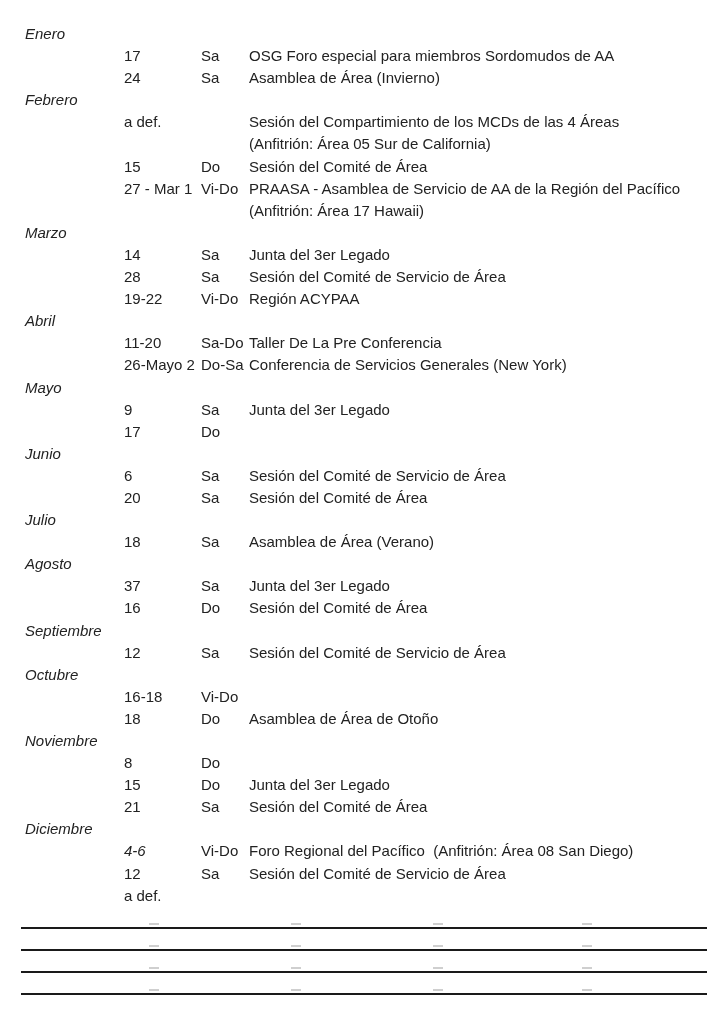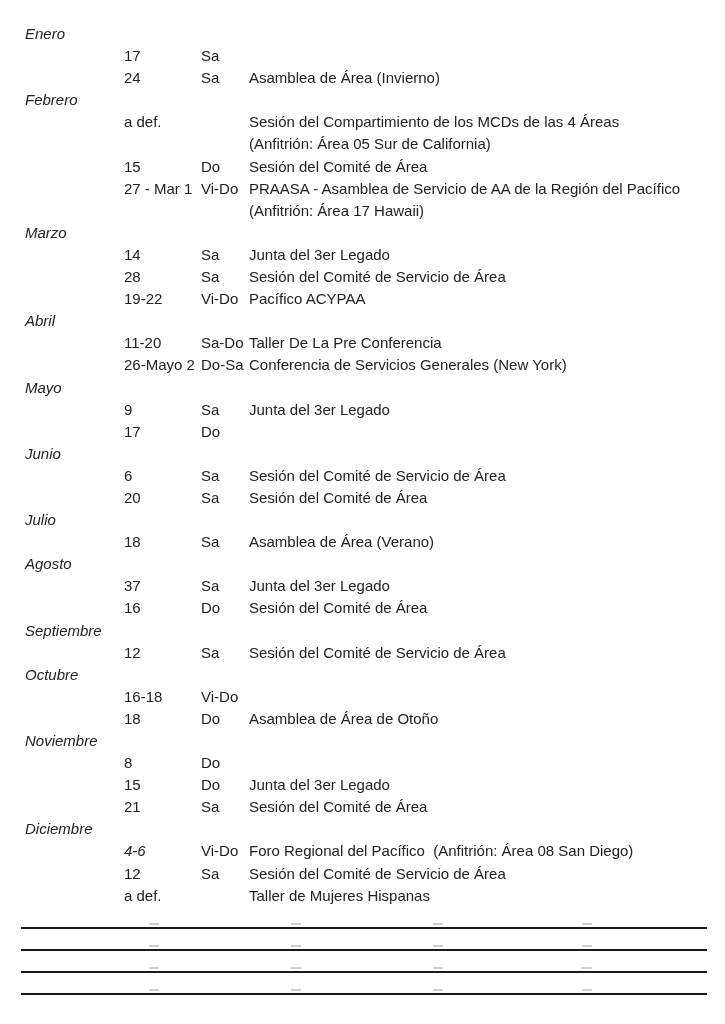--- a/index.html
+++ b/index.html
@@ -57,20 +57,21 @@
 <div class="page">
   <div class="calendar" id="calendar">
   <div class="row month-row">
     <span class="month">Enero</span>
   </div>
 
   <div class="row event-row">
     <span class="cell month-spacer"></span>
     <span class="cell date">17</span>
     <span class="cell day">Sa</span>
+    <span class="cell desc">OSG Foro especial para miembros Sordomudos de AA</span>
   </div>
 
   <div class="row event-row">
     <span class="cell month-spacer"></span>
     <span class="cell date">24</span>
     <span class="cell day">Sa</span>
     <span class="cell desc">Asamblea de Área (Invierno)</span>
   </div>
 
   <div class="row month-row">
@@ -127,21 +128,21 @@
     <span class="cell month-spacer"></span>
     <span class="cell date">28</span>
     <span class="cell day">Sa</span>
     <span class="cell desc">Sesión del Comité de Servicio de Área</span>
   </div>
 
   <div class="row event-row">
     <span class="cell month-spacer"></span>
     <span class="cell date">19-22</span>
     <span class="cell day">Vi-Do</span>
-    <span class="cell desc">Pacífico ACYPAA</span>
+    <span class="cell desc">Región ACYPAA</span>
   </div>
 
   <div class="row month-row">
     <span class="month">Abril</span>
   </div>
 
   <div class="row event-row">
     <span class="cell month-spacer"></span>
     <span class="cell date">11-20</span>
     <span class="cell day">Sa-Do</span>
@@ -286,21 +287,20 @@
     <span class="cell month-spacer"></span>
     <span class="cell date">12</span>
     <span class="cell day">Sa</span>
     <span class="cell desc">Sesión del Comité de Servicio de Área</span>
   </div>
 
   <div class="row event-row">
     <span class="cell month-spacer"></span>
     <span class="cell date">a def.</span>
     <span class="cell day"></span>
-    <span class="cell desc">Taller de Mujeres Hispanas</span>
   </div>
 </div>
   <div class="rules" id="rules">
       <div class="rule"></div>
       <div class="rule"></div>
       <div class="rule"></div>
       <div class="rule"></div>
     </div>
 </div>
 

